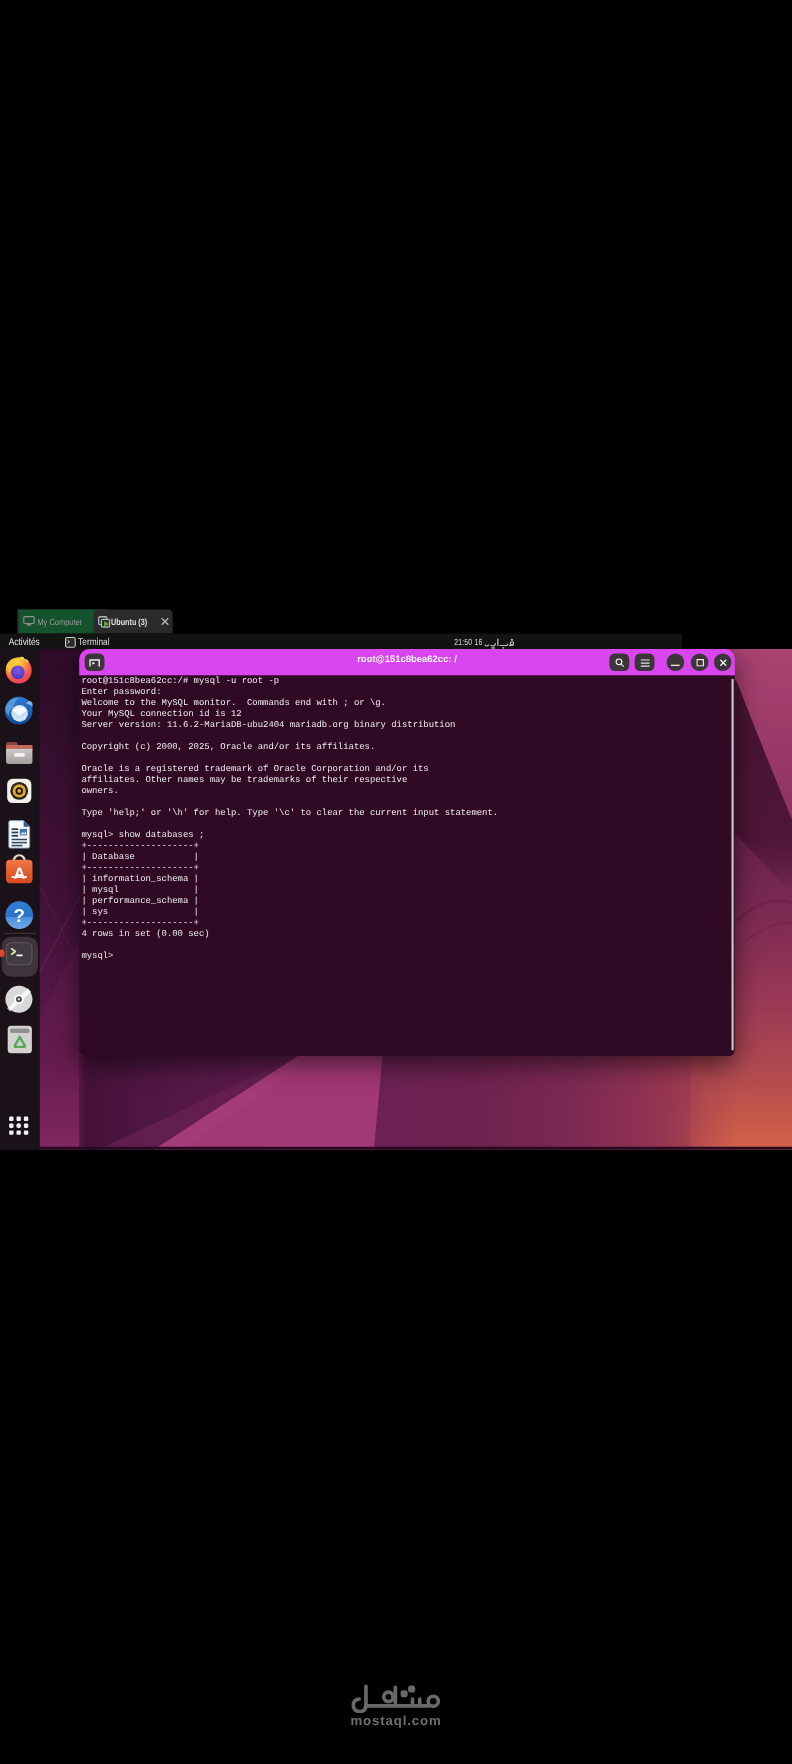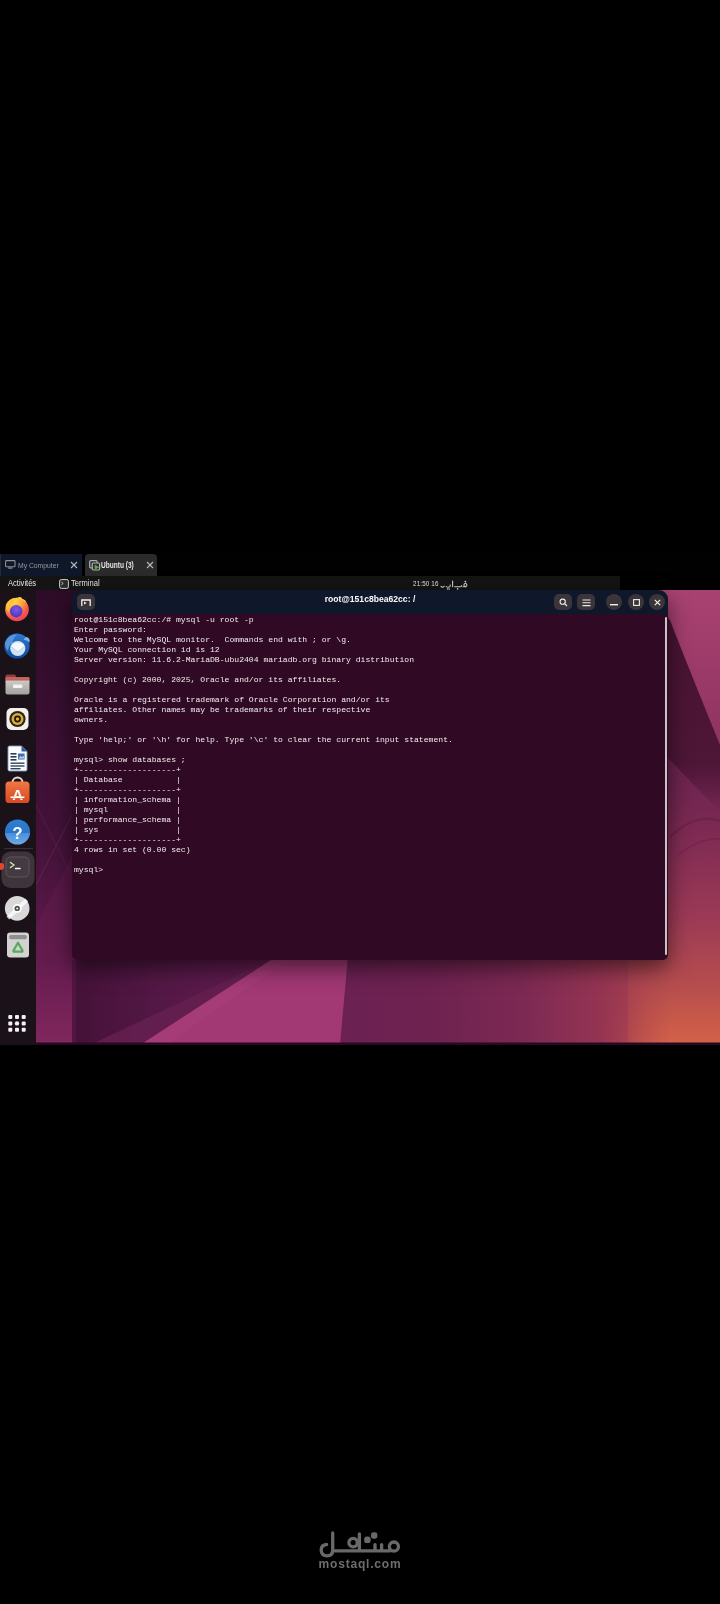--- a/index.html
+++ b/index.html
@@ -3,37 +3,37 @@
 <meta charset="utf-8">
 <style>
   html,body{margin:0;padding:0;background:#000;}
   #stage{position:relative;width:720px;height:1604px;background:#000;overflow:hidden;will-change:transform;
          font-family:"Liberation Sans",sans-serif;}
   .abs{position:absolute;}
 
   
   #tabbar{left:0;top:554px;width:720px;height:22px;background:#010101;}
   .tab{position:absolute;top:0;height:22px;display:flex;align-items:center;}
-  #tab1{left:0;width:81px;background:#0f172a;border-left:1px solid #2a2a2a;}
+  #tab1{left:16px;width:81px;background:#14532d;border-left:1px solid #2a2a2a;}
   #tab2{left:85px;width:72px;background:#2b2b2b;border-radius:4px 4px 0 0;text-align:right;}
   #tab1 .lbl{color:#9a9a9a;font-size:7.8px;margin-left:17px;transform:scaleX(0.87);transform-origin:0 50%;}
   #tab2 .lbl{color:#e4e4e4;font-size:8.2px;font-weight:bold;margin-left:16px;transform:scaleX(0.8);transform-origin:0 50%;}
 
   
   #topbar{left:0;top:576px;width:620px;height:14px;background:#141414;color:#e6e6e6;}
   #topbar .t{position:absolute;top:1px;font-size:9px;line-height:12px;}
 
   
   #desktop{left:0;top:590px;width:720px;height:455px;background:#3a1030;}
   #dock{left:0;top:0;width:36px;height:455px;background:#1b1118;}
 
   
   #term{left:72px;top:0;width:596px;height:370px;border-radius:9px 9px 5px 5px;
         box-shadow:0 8px 22px rgba(0,0,0,.55);}
-  #titlebar{left:0;top:0;width:596px;height:24px;background:#0f172a;border-radius:9px 9px 0 0;}
+  #titlebar{left:0;top:0;width:596px;height:24px;background:#d946ef;border-radius:9px 9px 0 0;}
   #title{left:0;top:4px;width:596px;text-align:center;color:#fcfcfc;font-size:8.6px;font-weight:bold;}
   .tbtn{position:absolute;top:4px;width:18px;height:16px;background:#3b353a;border-radius:5px;}
   .cbtn{position:absolute;top:4px;width:16px;height:16px;background:#3b353a;border-radius:50%;}
   #tcontent{left:0;top:24px;width:596px;height:346px;background:#300a24;border-radius:0 0 5px 5px;}
   #termtext{left:2px;top:1px;margin:0;font-family:Liberation Mono, monospace;
             font-size:8.1px;line-height:10px;color:#f1edf0;}
   #sbar{left:592.5px;top:3px;width:2.6px;height:338px;background:#cbc2c8;border-radius:2px;}
 
   
   #wm{left:0;top:1529px;width:720px;text-align:center;}

